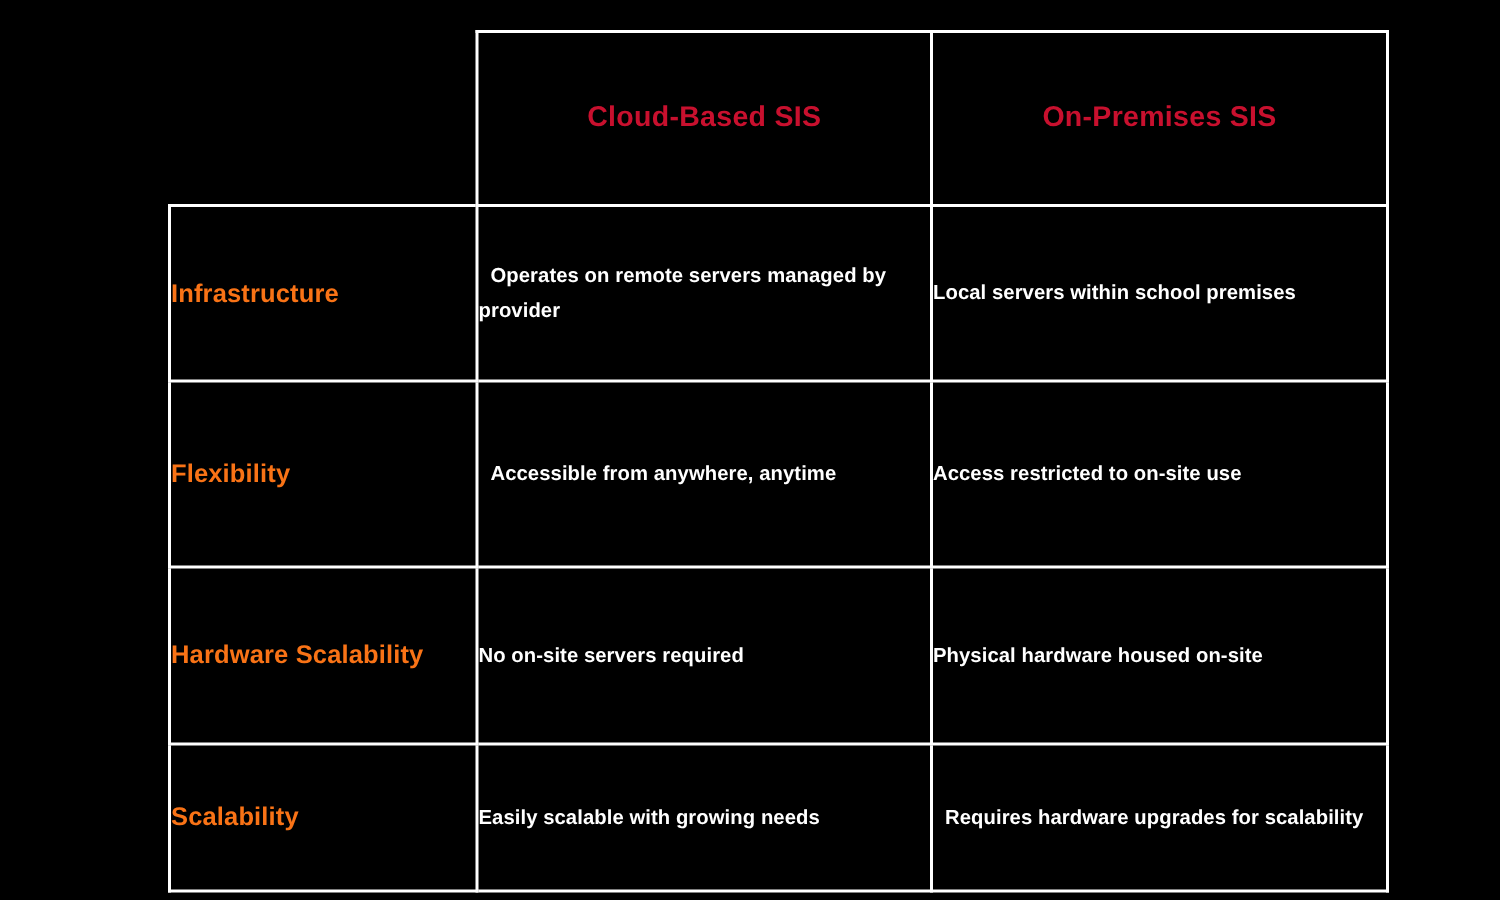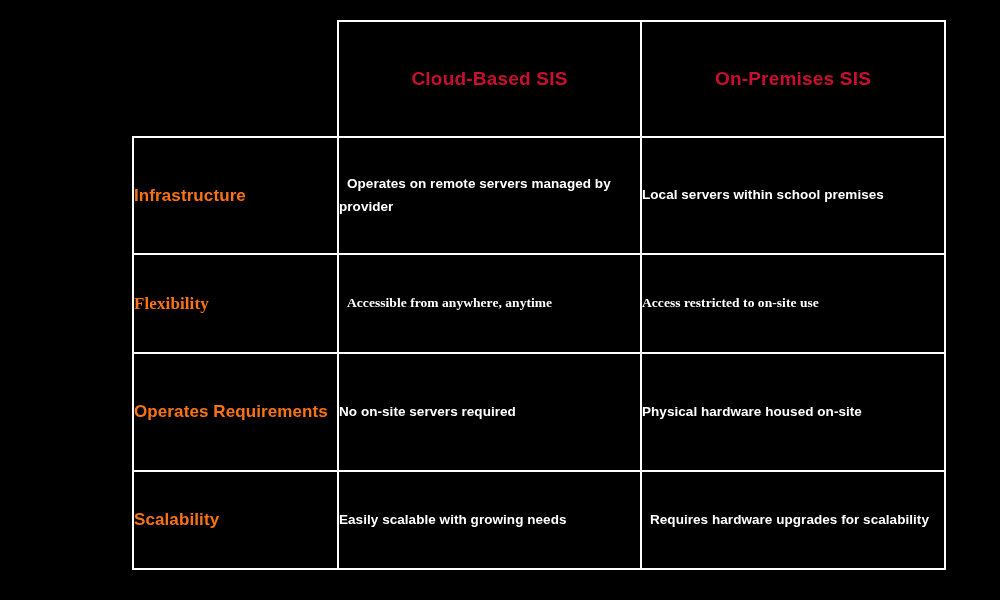--- a/index.html
+++ b/index.html
@@ -43,21 +43,20 @@
 
   
   .cmp-table {
     position: absolute;
     left: 112px;
     top: 20px;
     width: 812px;
     height: 550px;
     border-collapse: collapse;
     table-layout: fixed;
-    margin-left: 20px;
   }
   .cmp-table td,
   .cmp-table th {
     border: 2px solid #ffffff;
     padding: 0;
     vertical-align: middle;
     box-sizing: border-box;
   }
 
   col.c-label { width: 205px; }
@@ -91,21 +90,21 @@
     color: #ffffff;
     font-size: 13.5px;
     font-weight: 700;
     line-height: 1.65;
     padding: 0 18px 0 18px;
     letter-spacing: 0.05px;
   }
   .cell-text.indent { text-indent: 8px; border-radius: 16px; }
 
   .r1 { height: 117px; }
-  .r2 { height: 99px; font-family: Liberation Serif, serif; }
+  .r2 { height: 124px; }
   .r3 { height: 118px; }
   .r4 { height: 98px; }
 </style>
 </head>
 <body>
 
 <div class="canvas">
 
   <div class="logo-cell">
     <svg class="logo-mark" viewBox="0 0 40 42" aria-hidden="true">
@@ -148,21 +147,21 @@
         <td class="row-label">Infrastructure</td>
         <td class="cell-text indent">Operates on remote servers managed by provider</td>
         <td class="cell-text">Local servers within school premises</td>
       </tr>
       <tr class="r2">
         <td class="row-label">Flexibility</td>
         <td class="cell-text indent">Accessible from anywhere, anytime</td>
         <td class="cell-text">Access restricted to on-site use</td>
       </tr>
       <tr class="r3">
-        <td class="row-label">Operates Requirements</td>
+        <td class="row-label">Hardware Scalability</td>
         <td class="cell-text">No on-site servers required</td>
         <td class="cell-text">Physical hardware housed on-site</td>
       </tr>
       <tr class="r4">
         <td class="row-label">Scalability</td>
         <td class="cell-text">Easily scalable with growing needs</td>
         <td class="cell-text indent">Requires hardware upgrades for scalability</td>
       </tr>
     </tbody>
   </table>

